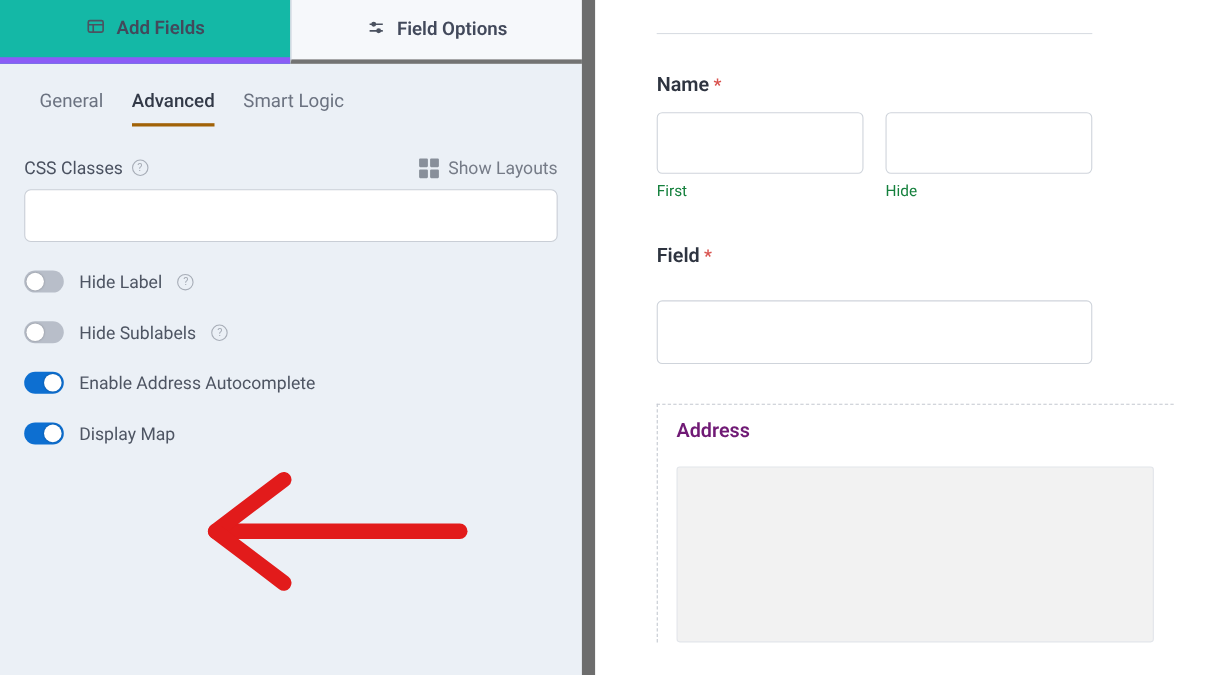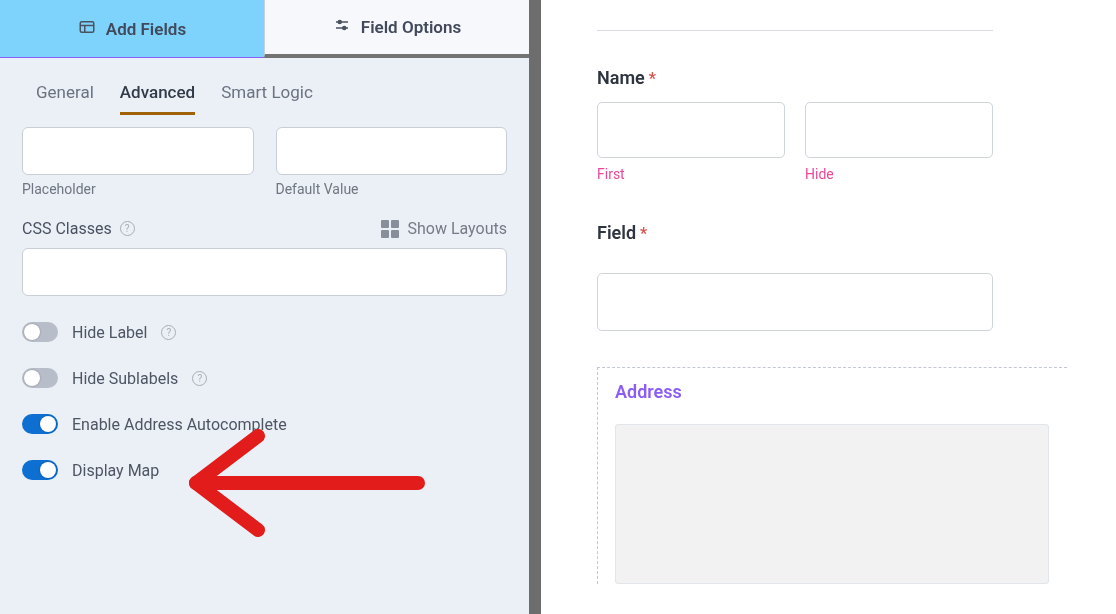--- a/index.html
+++ b/index.html
@@ -6,21 +6,21 @@
   html,body { width:1116px; height:614px; overflow:hidden; background:#fff; }
   .app { display:flex; width:1116px; height:614px; }
 
   
   .sidebar { width:529px; height:100%; background:#ebf0f6; position:relative; }
 
   
   .toptabs { display:flex; height:58px; }
   .toptab { flex:1 1 0; display:flex; align-items:center; justify-content:center; gap:10px; cursor:pointer; }
   .toptab span.label { font-size:17px; font-weight:600; color:#42495b; }
-  .toptab.left { background:#7dd3fc; border-bottom:1px solid #8b5cf6; }
+  .toptab.left { background:#14b8a6; border-bottom:6px solid #8b5cf6; }
   .toptab.right { background:#f6f8fb; border-bottom:4px solid #737373; border-left:1px solid #c8d0db; }
   .toptab svg { width:18px; height:18px; }
 
   
   .subtabs { display:flex; gap:26px; padding:24px 26px 0 36px; }
   .subtab { font-size:17px; color:#6b7280; padding-bottom:10px; cursor:pointer; }
   .subtab.active { color:#333a48; font-weight:500; border-bottom:3px solid #a16207; }
 
   
   .panel-body { padding:6px 22px 20px 22px; }
@@ -57,29 +57,29 @@
   .annot { position:absolute; pointer-events:none; }
 
   
   .preview { flex:1; padding:10px 18px 0 68px; position:relative; }
   .preview-divider { position:absolute; left:0; top:0; width:12px; height:100%; background:#6d6d6d; }
   .thin-line { height:1px; background:#d9dde3; margin:20px 0 36px 0; width:396px; }
   .field-label { font-size:18px; font-weight:600; color:#2e3440; margin-bottom:14px; }
   .req { color:#d9534f; font-size:16px; margin-left:4px; }
   .name-row { display:flex; gap:20px; width:396px; }
   .name-row .p-input { flex:1; height:56px; border:1px solid #cfd4db; border-radius:5px; background:#fff; }
-  .sublabel { font-size:14px; color:#ec4899; margin-top:8px; }
+  .sublabel { font-size:14px; color:#15803d; margin-top:8px; }
   .email-block { margin-top:40px; }
   .email-input { width:396px; height:58px; border:1px solid #cfd4db; border-radius:5px; background:#fff; margin-top:16px; }
 
   .address-wrap { margin-top:36px; width:470px; padding:14px 18px 0 18px; position:relative; }
   .address-wrap::before {
     content:''; position:absolute; inset:0; border:1px dashed #c3c8d0; border-right:none; border-bottom:none;
   }
-  .address-label { font-size:18px; font-weight:600; color:#8b5cf6; position:relative; z-index:1; }
+  .address-label { font-size:18px; font-weight:600; color:#701a75; position:relative; z-index:1; }
   .map-box { margin-top:22px; width:100%; height:160px; background:#f2f2f2; border:1px solid #e2e5ea; border-radius:3px; position:relative; z-index:1; }
 </style>
 </head>
 <body>
 
 <div class="app">
 
   <div class="sidebar">
 
     <div class="toptabs">
@@ -106,30 +106,20 @@
       </div>
     </div>
 
     <div class="subtabs">
       <div class="subtab">General</div>
       <div class="subtab active">Advanced</div>
       <div class="subtab">Smart Logic</div>
     </div>
 
     <div class="panel-body">
-      <div class="two-col">
-        <div class="col">
-          <input class="small-input" style="">
-          <span class="small-label">Placeholder</span>
-        </div>
-        <div class="col">
-          <input class="small-input" style="">
-          <span class="small-label">Default Value</span>
-        </div>
-      </div>
 
       <div class="row-css-head">
         <div class="css-left">
           <span>CSS Classes</span>
           <span class="help-icon">?</span>
         </div>
         <div class="layouts">
           <span class="grid4">
               <i></i>
               <i></i>

